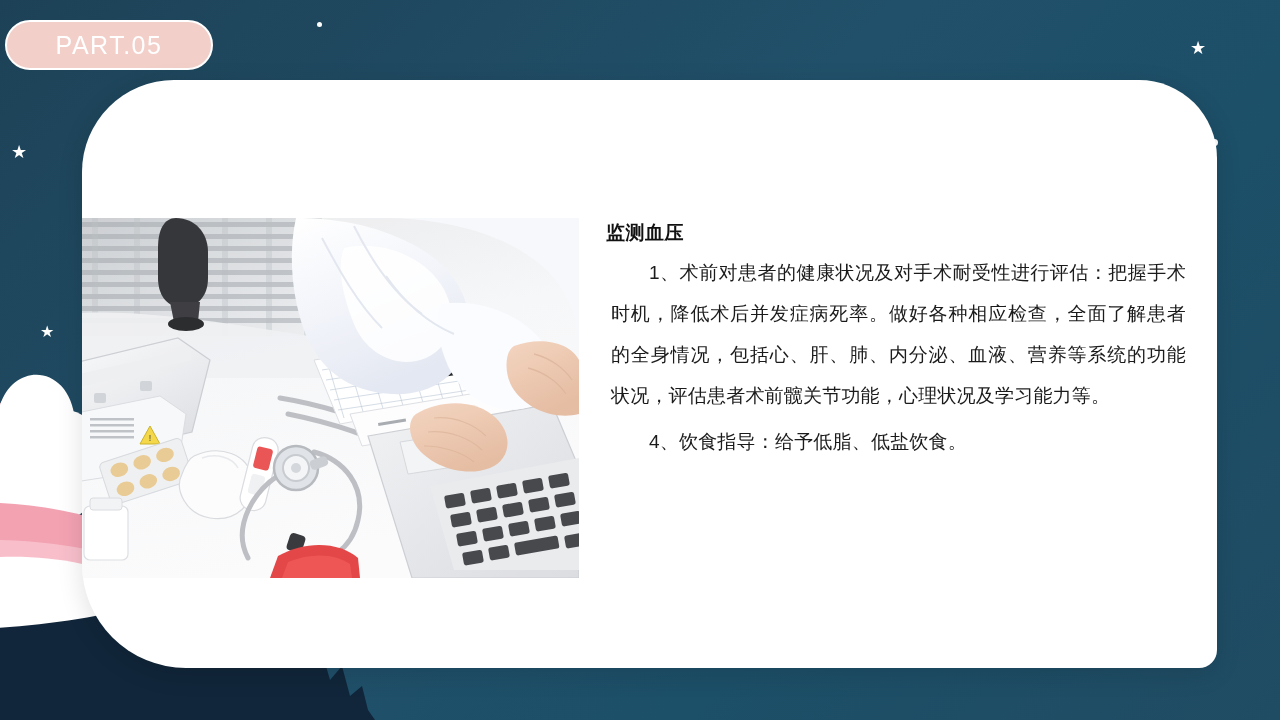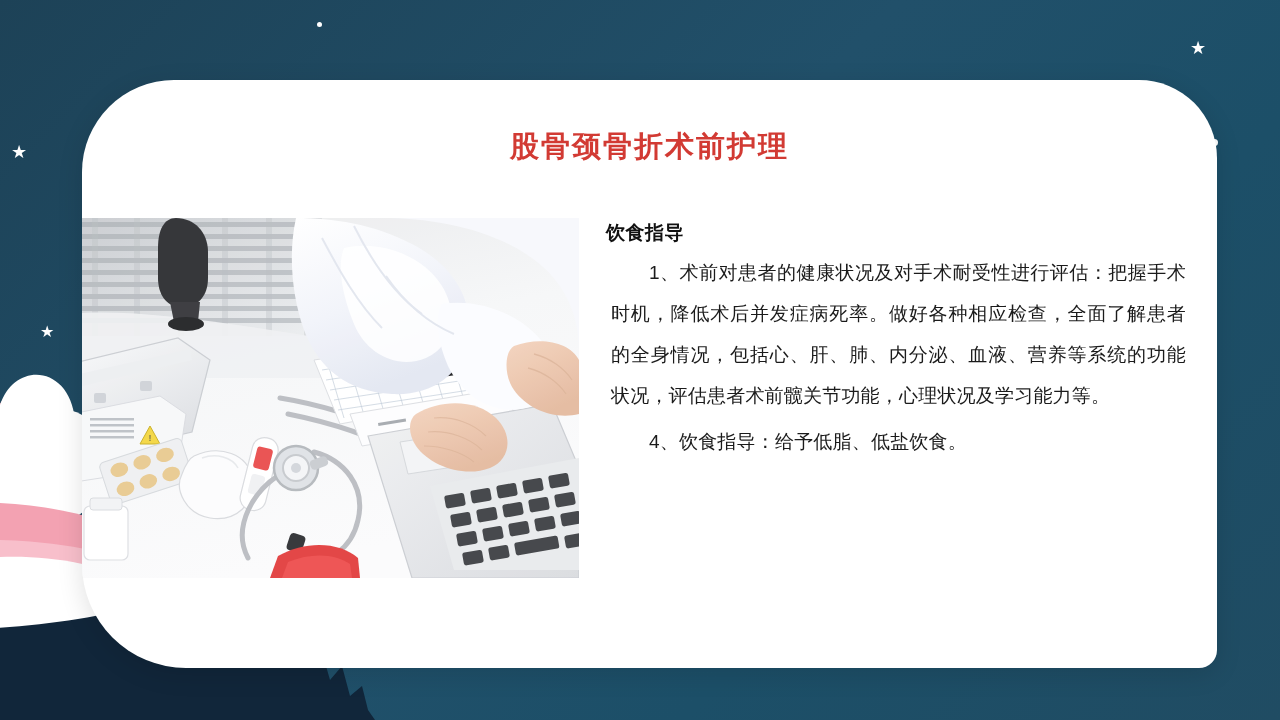--- a/index.html
+++ b/index.html
@@ -131,24 +131,26 @@
 
     <div class="star" style="left:11px; top:143px; font-size:18px;">★</div>
     <div class="star" style="left:40px; top:324px; font-size:16px;">★</div>
     <div class="star" style="left:1190px; top:39px; font-size:18px;">★</div>
 
     <div class="dot" style="left:317px; top:22px; width:5px; height:5px;"></div>
     <div class="dot" style="left:1211px; top:139px; width:7px; height:7px;"></div>
     <div class="dot" style="left:59px; top:597px; width:8px; height:8px; opacity:0.85;"></div>
   </div>
 
+  <div style="position:absolute; left:5px; top:20px; width:208px; height:50px; background:#f2cfc9; border:2px solid #ffffff; border-radius:26px; display:flex; align-items:center; justify-content:center; box-sizing:border-box;">
+    <span style="color:#ffffff; font-size:25px; letter-spacing:1.5px;">PART.05</span>
+  </div>
 
   <div class="card">
 
-    <div class="card-title">股骨颈骨折术前护理</div>
 
     <div class="photo">
       <svg class="photo-svg" viewBox="0 0 497 360" xmlns="http://www.w3.org/2000/svg" preserveAspectRatio="none">
         <defs>
           <linearGradient id="deskg" x1="0" y1="0" x2="0.3" y2="1">
             <stop offset="0%" stop-color="#e9eaec"></stop>
             <stop offset="45%" stop-color="#f6f7f8"></stop>
             <stop offset="100%" stop-color="#fbfbfc"></stop>
           </linearGradient>
           <linearGradient id="coatg" x1="0" y1="0" x2="0.4" y2="1">
@@ -357,18 +359,18 @@
             <path d="M346 214 C 366 212, 388 220, 400 232"></path>
             <path d="M342 228 C 360 228, 380 234, 392 244"></path>
           </g>
         </g>
 
         <rect x="0" y="0" width="497" height="360" fill="#ffffff" opacity="0.06"></rect>
       </svg>
     </div>
 
     <div class="content">
-      <div class="section-heading">饮食指导</div>
+      <div class="section-heading">监测血压</div>
       <p class="para">1、术前对患者的健康状况及对手术耐受性进行评估：把握手术时机，降低术后并发症病死率。做好各种相应检查，全面了解患者的全身情况，包括心、肝、肺、内分泌、血液、营养等系统的功能状况，评估患者术前髋关节功能，心理状况及学习能力等。</p>
       <p class="para">4、饮食指导：给予低脂、低盐饮食。</p>
     </div>
   </div>
 </div>
 
 </body></html>

